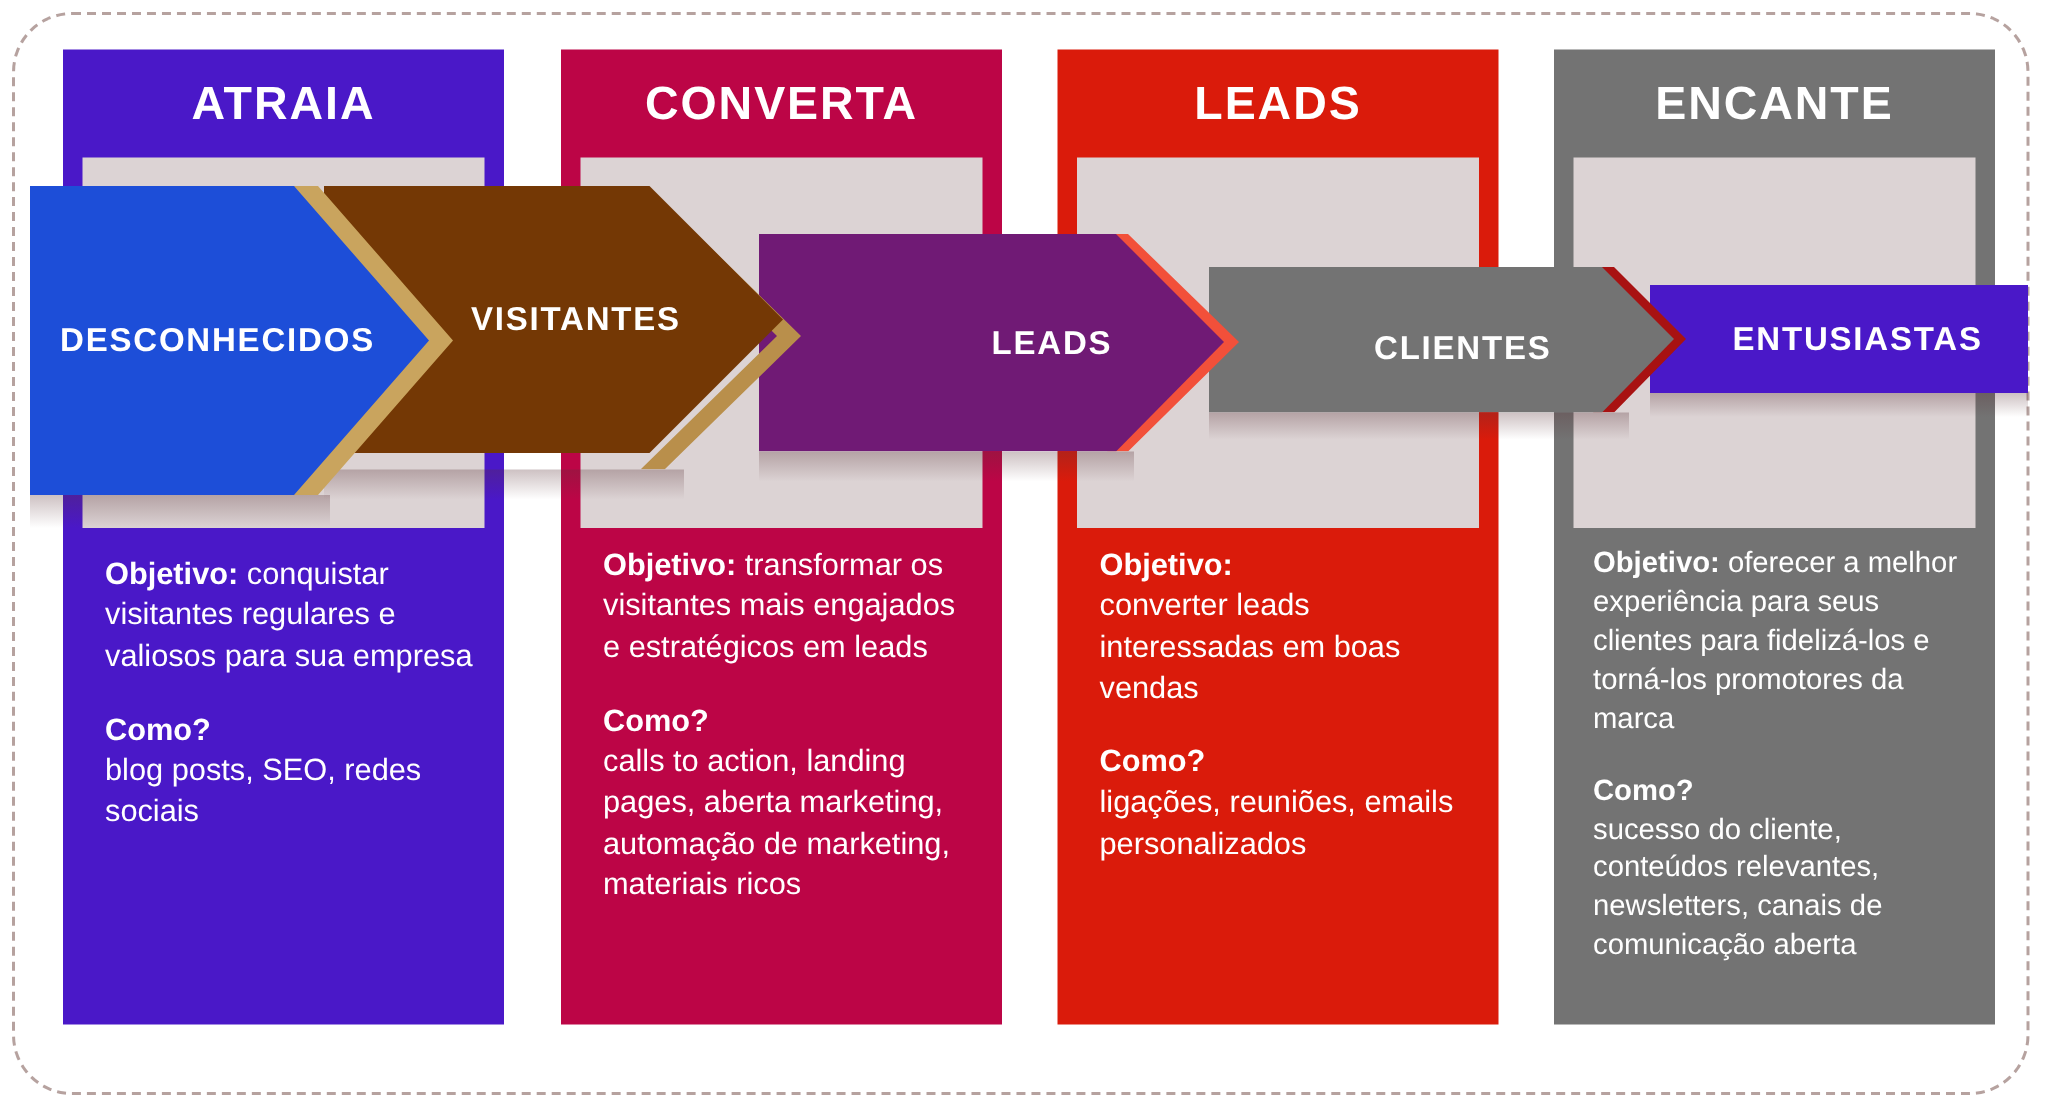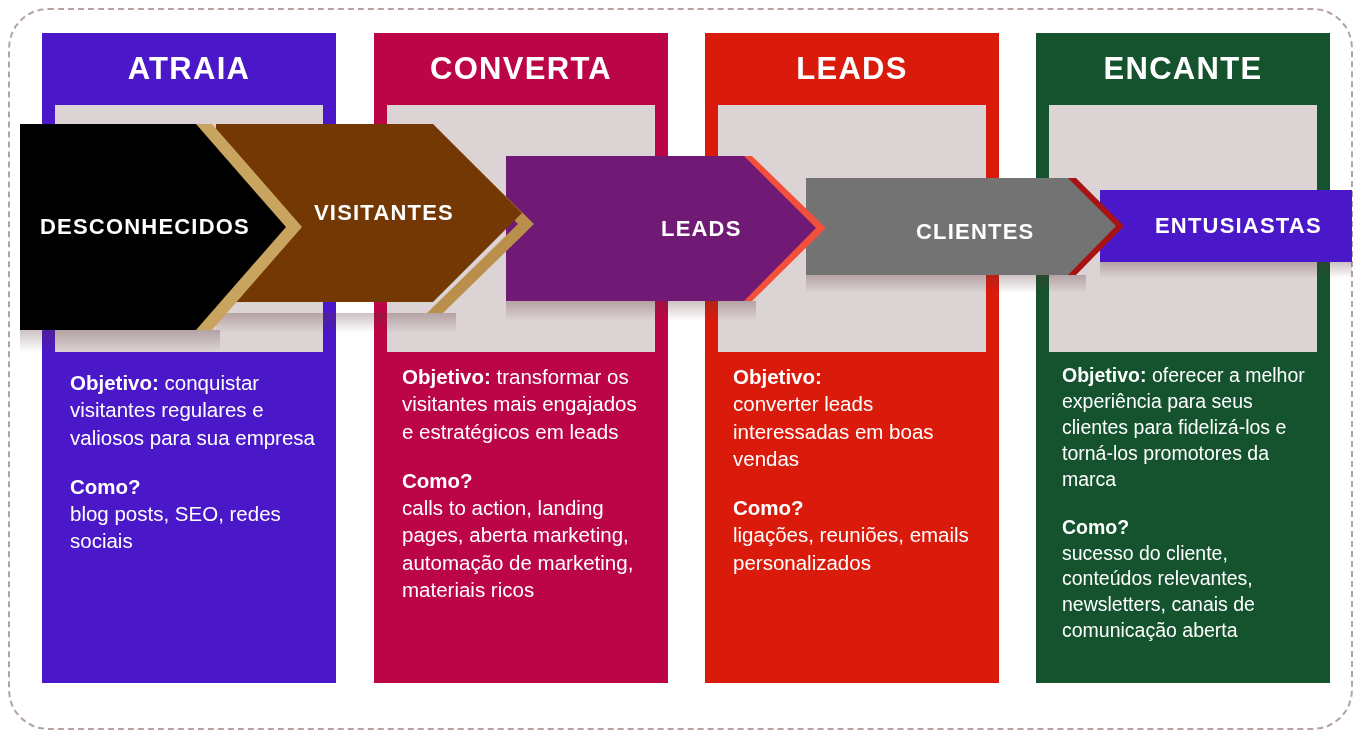--- a/index.html
+++ b/index.html
@@ -70,21 +70,21 @@
     line-height: 1.33;
   }
   .col-body .blk { margin-bottom: 22px; }
   .col-body .blk:last-child { margin-bottom: 0; }
   .lbl { font-weight: bold; }
 
   
   #col1 { left: 42px;   width: 294px; background: #4a18c8; }
   #col2 { left: 374px;  width: 294px; background: #bc0546; }
   #col3 { left: 705px;  width: 294px; background: #da1b0b; }
-  #col4 { left: 1036px; width: 294px; background: #14532d; }
+  #col4 { left: 1036px; width: 294px; background: #737373; }
 
   #col2 .col-body { top: 330px; }
   #col3 .col-body { top: 330px; font-size: 20.5px; }
   #col4 .col-body { top: 330px; left: 26px; right: 10px; font-size: 19.5px; }
   #col1 .col-body { top: 336px; }
 
   
   .band {
     position: absolute;
     color: #ffffff;
@@ -104,21 +104,21 @@
   .band-shadow {
     position: absolute;
     background: linear-gradient(to bottom, rgba(90,50,55,0.30), rgba(90,50,55,0.0));
     pointer-events: none;
     z-index: 1;
   }
 
   
   #seg1 {
     left: 20px; top: 124px; width: 270px; height: 206px;
-    background: #000000;
+    background: #1d4ed8;
     clip-path: polygon(0 0, 182px 0, 270px 103px, 182px 206px, 0 206px);
     z-index: 7;
     font-size: 22px;
     padding-left: 20px;
   }
   #seg1-hl {
     position: absolute;
     left: 20px; top: 124px; width: 282px; height: 206px;
     background: #c9a45e;
     clip-path: polygon(176px 0, 192px 0, 282px 103px, 192px 206px, 176px 206px, 266px 103px);

